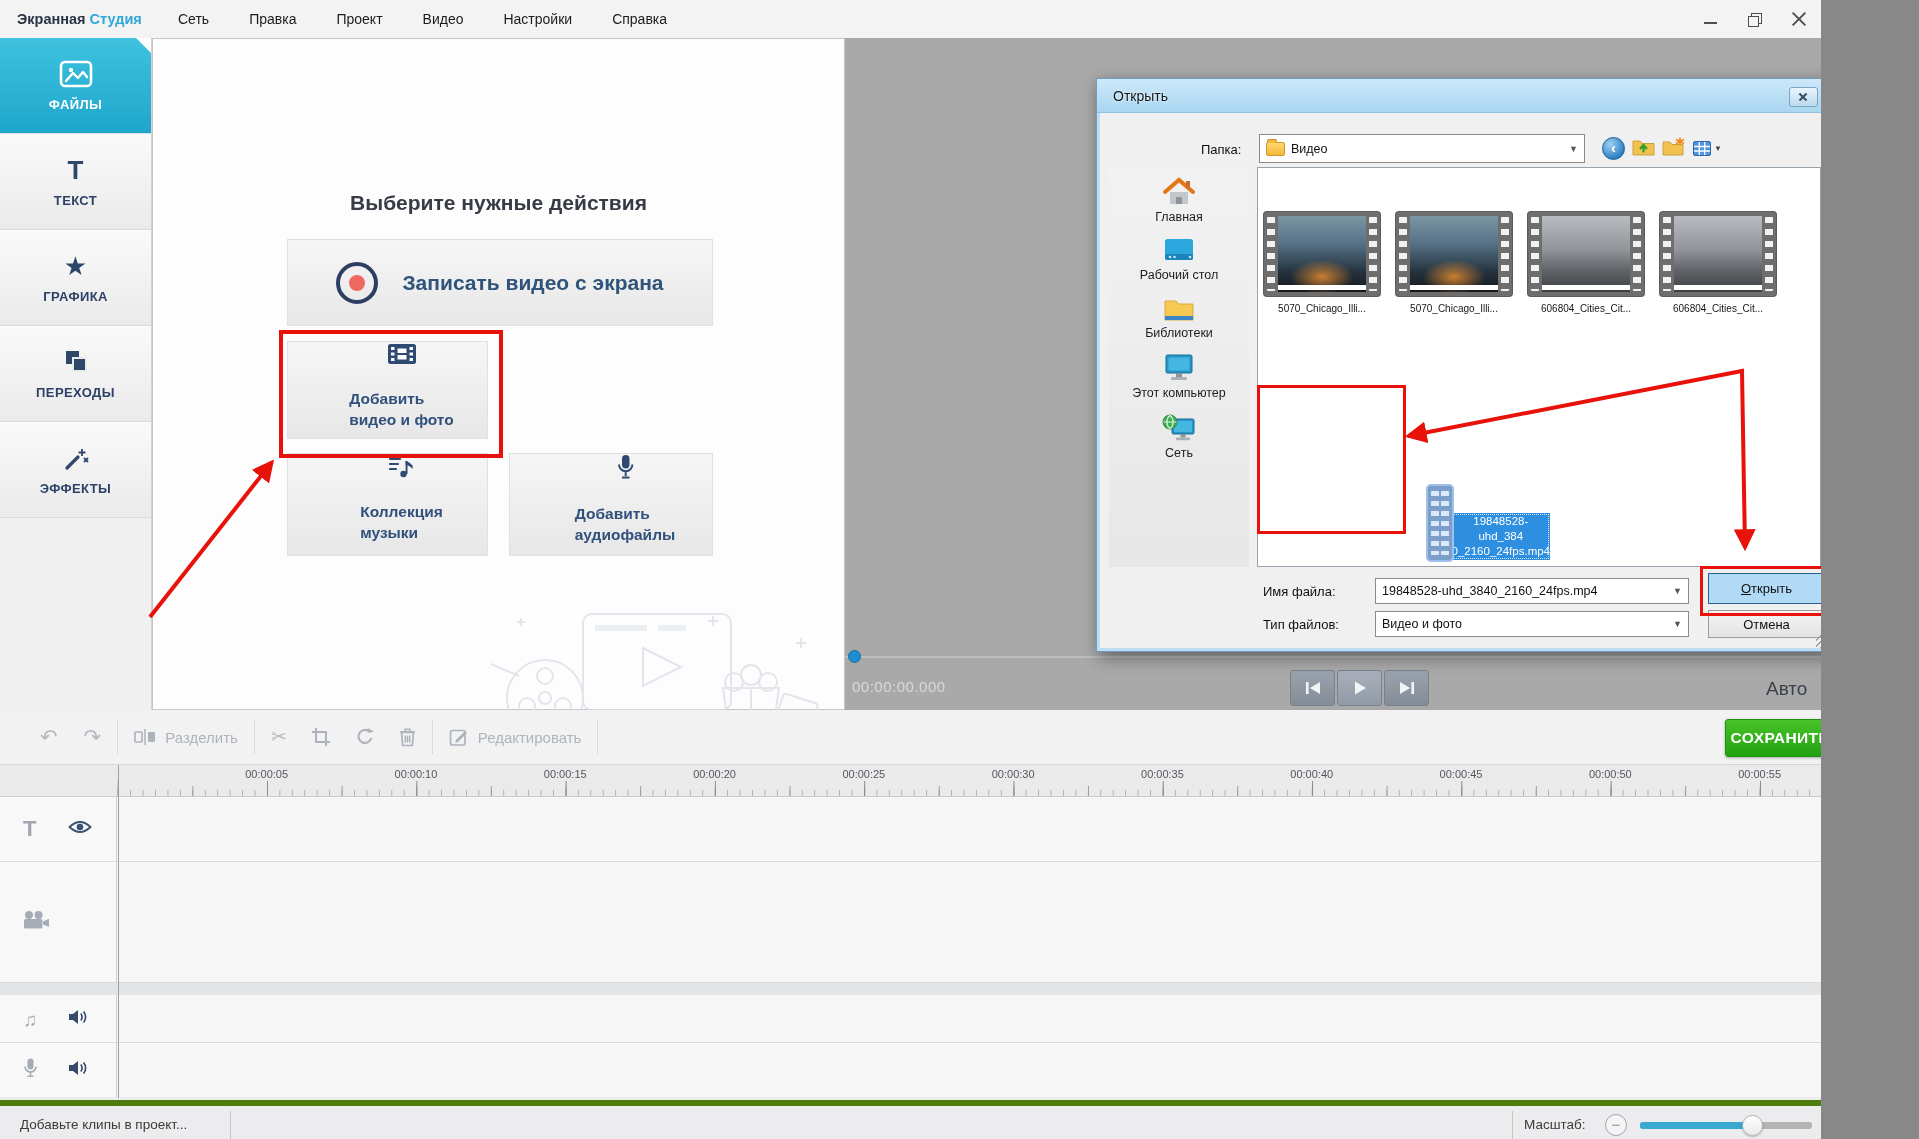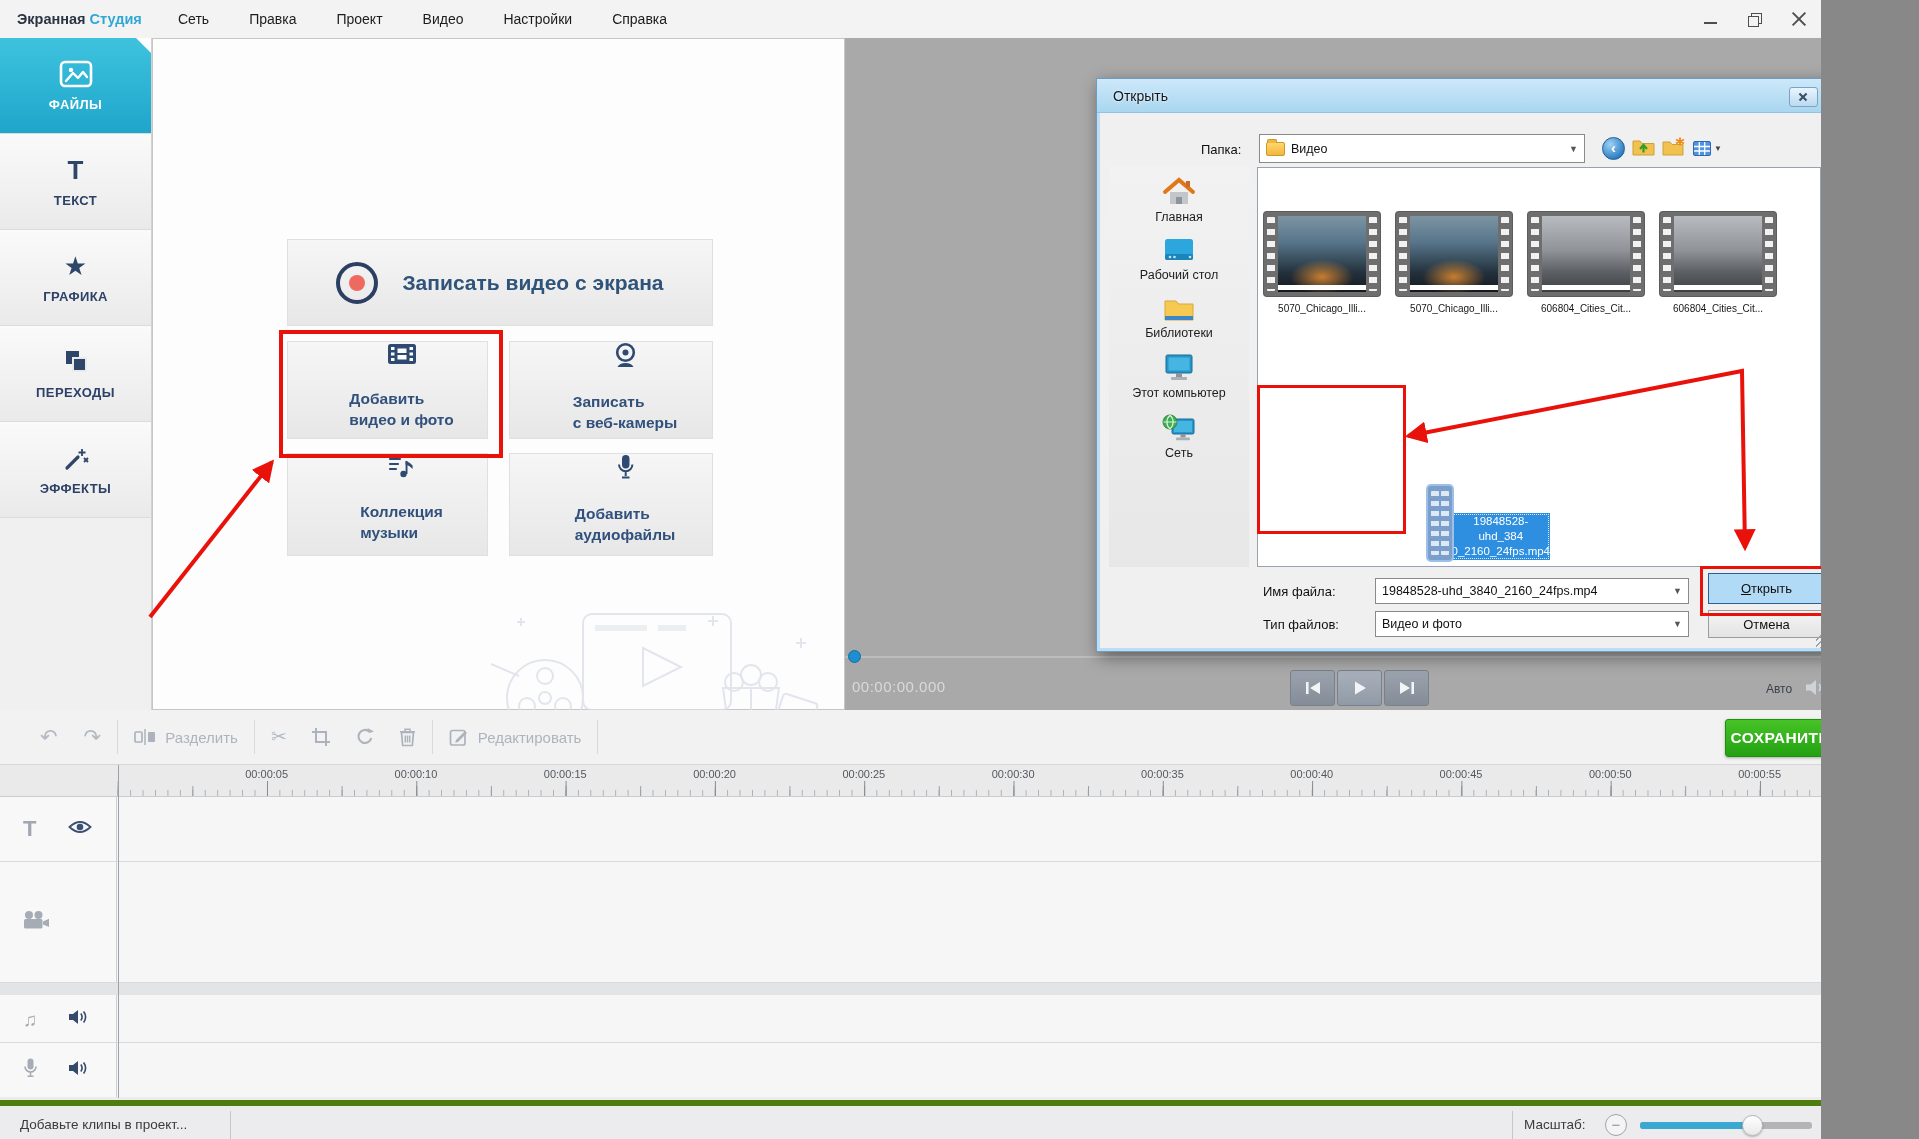--- a/index.html
+++ b/index.html
@@ -47,21 +47,21 @@
   
   .preview{position:absolute;left:845px;top:38px;width:1074px;height:672px;background:#a9a9a9;}
   .seekline{position:absolute;left:845px;top:656px;width:1074px;height:2px;background:#bdbdbd;}
   .seekdot{position:absolute;left:848px;top:650px;width:13px;height:13px;border-radius:50%;background:#1d8fd0;border:1px solid #156f9e;box-sizing:border-box;}
   .timecode{position:absolute;left:852px;top:678px;font-size:15px;color:#d7dadd;letter-spacing:.5px;}
   .pb{position:absolute;left:1290px;top:670px;display:flex;gap:2px;}
   .pb-btn{width:45px;height:36px;border-radius:3px;background:linear-gradient(#9ba3ae,#848c98);border:1px solid #79818d;
           display:flex;align-items:center;justify-content:center;cursor:pointer;box-sizing:border-box;}
   .pb-btn.play{background:linear-gradient(#a9b0bb,#909aa6);}
   .prev-right{position:absolute;left:1766px;top:677px;display:flex;align-items:center;gap:13px;}
-  .auto-lbl{font-size:12px;color:#3c424b;}
+  .auto-lbl{font-size:19px;color:#3c424b;}
   
   .dlg{position:absolute;left:1096px;top:78px;width:737px;height:574px;background:#f0f0f0;border:1px solid #6f9cbe;
        box-shadow:3px 5px 16px rgba(0,0,0,.45), inset 0 0 0 3px #bedcf2;box-sizing:border-box;z-index:20;}
   .dlg-title{height:33px;background:linear-gradient(#cde8fa,#a9d6f0);border-bottom:1px solid #93c1e0;
              display:flex;align-items:center;padding-left:16px;font-size:14px;color:#14161a;text-shadow:0 0 3px #fff;}
   .dlg-close{position:absolute;right:14px;top:8px;width:27px;height:18px;border:1px solid #7aa4c4;border-radius:3px;
              background:linear-gradient(#eaf5fd,#bcd9ef);cursor:pointer;}
   .dlg-close::before,.dlg-close::after{content:"";position:absolute;left:8px;top:8px;width:10px;height:1.8px;background:#35506b;}
   .dlg-close::before{transform:rotate(45deg);} .dlg-close::after{transform:rotate(-45deg);}
   .dlg-lbl{position:absolute;font-size:13px;color:#101010;}
@@ -208,20 +208,21 @@
         <svg width="26" height="26" viewBox="0 0 26 26">
             <path d="M4,23 L15,12" stroke="#2e4668" stroke-width="3.2" stroke-linecap="round"></path>
             <path d="M19,4 v7 M15.5,7.5 h7 M21,13 l4,4 M25,13 l-4,4" stroke="#2e4668" stroke-width="1.8"></path>
           </svg>
       </span>
       <span class="slbl">ЭФФЕКТЫ</span>
     </div>
   </div>
 
   <div class="panel">
+    <div class="panel-title">Выберите нужные действия</div>
     <div class="act act-big">
       <span class="rec">
           <i></i>
         </span>
       <span>Записать видео с экрана</span>
     </div>
     <div class="act act-sm act1">
       <span>
         <svg width="30" height="24" viewBox="0 0 30 24">
             <rect x="1" y="2" width="28" height="20" rx="2.5" fill="#2e4a72"></rect>
@@ -233,33 +234,20 @@
               <rect x="22.5" y="10.5" width="3.5" height="3"></rect>
               <rect x="22.5" y="16" width="3.5" height="3"></rect>
               <rect x="10.5" y="6.5" width="9" height="4.5"></rect>
               <rect x="10.5" y="13" width="9" height="4.5"></rect>
             </g>
           </svg>
       </span>
       <span class="two-line">
         <span>Добавить</span>
         <span>видео и фото</span>
-      </span>
-    </div>
-    <div class="act act-sm act2">
-      <span>
-        <svg width="27" height="27" viewBox="0 0 27 27">
-            <circle cx="13.5" cy="10.5" r="8.3" fill="none" stroke="#2e4a72" stroke-width="2.6"></circle>
-            <circle cx="13.5" cy="10.5" r="3" fill="#2e4a72"></circle>
-            <path d="M5.5,25 a8.5,6 0 0 1 16,0 z" fill="#2e4a72"></path>
-          </svg>
-      </span>
-      <span class="two-line">
-        <span>Записать</span>
-        <span>с веб-камеры</span>
       </span>
     </div>
     <div class="act act-sm act3">
       <span>
         <svg width="27" height="25" viewBox="0 0 27 25">
             <g stroke="#2e4a72" stroke-width="2.2" stroke-linecap="round">
               <path d="M2,5 h10 M2,10 h8 M2,15 h6"></path>
             </g>
             <circle cx="15.5" cy="20" r="3.2" fill="#2e4a72"></circle>
             <rect x="17.6" y="7" width="1.9" height="13" fill="#2e4a72"></rect>

